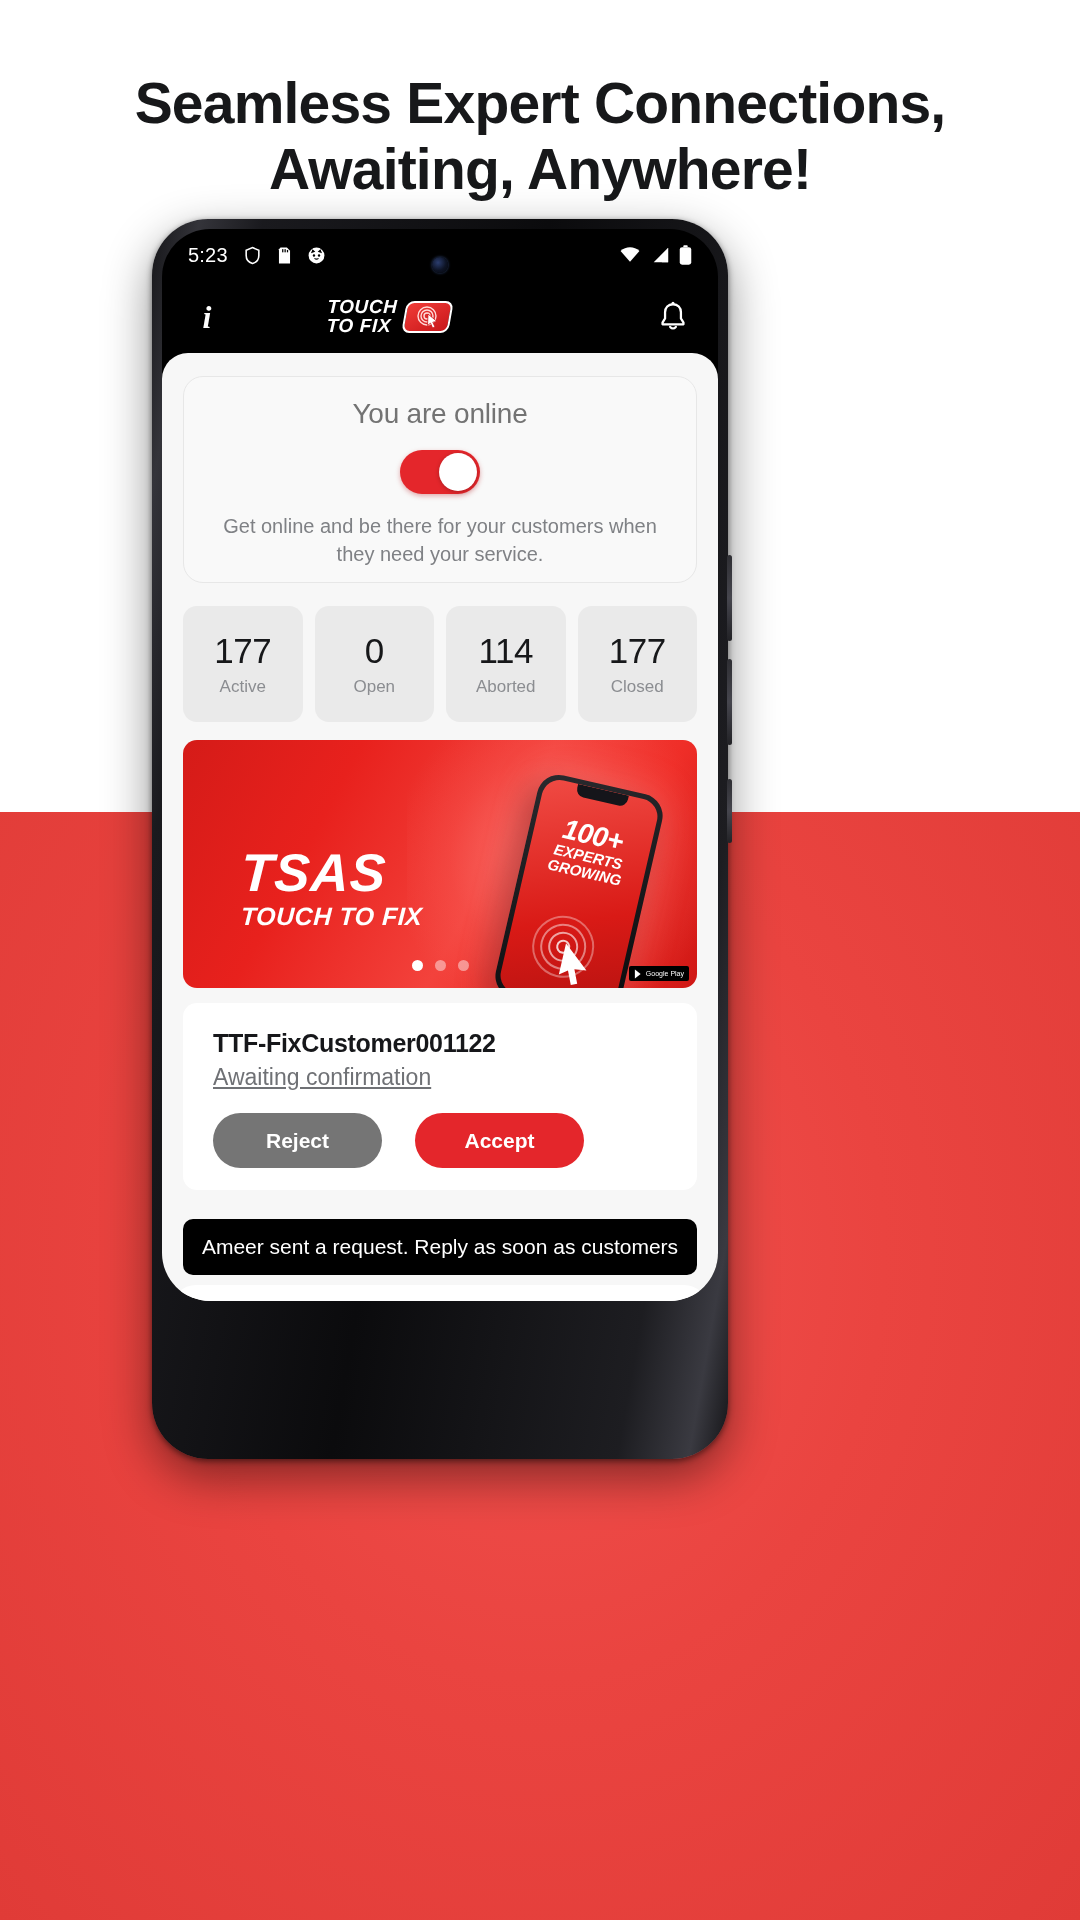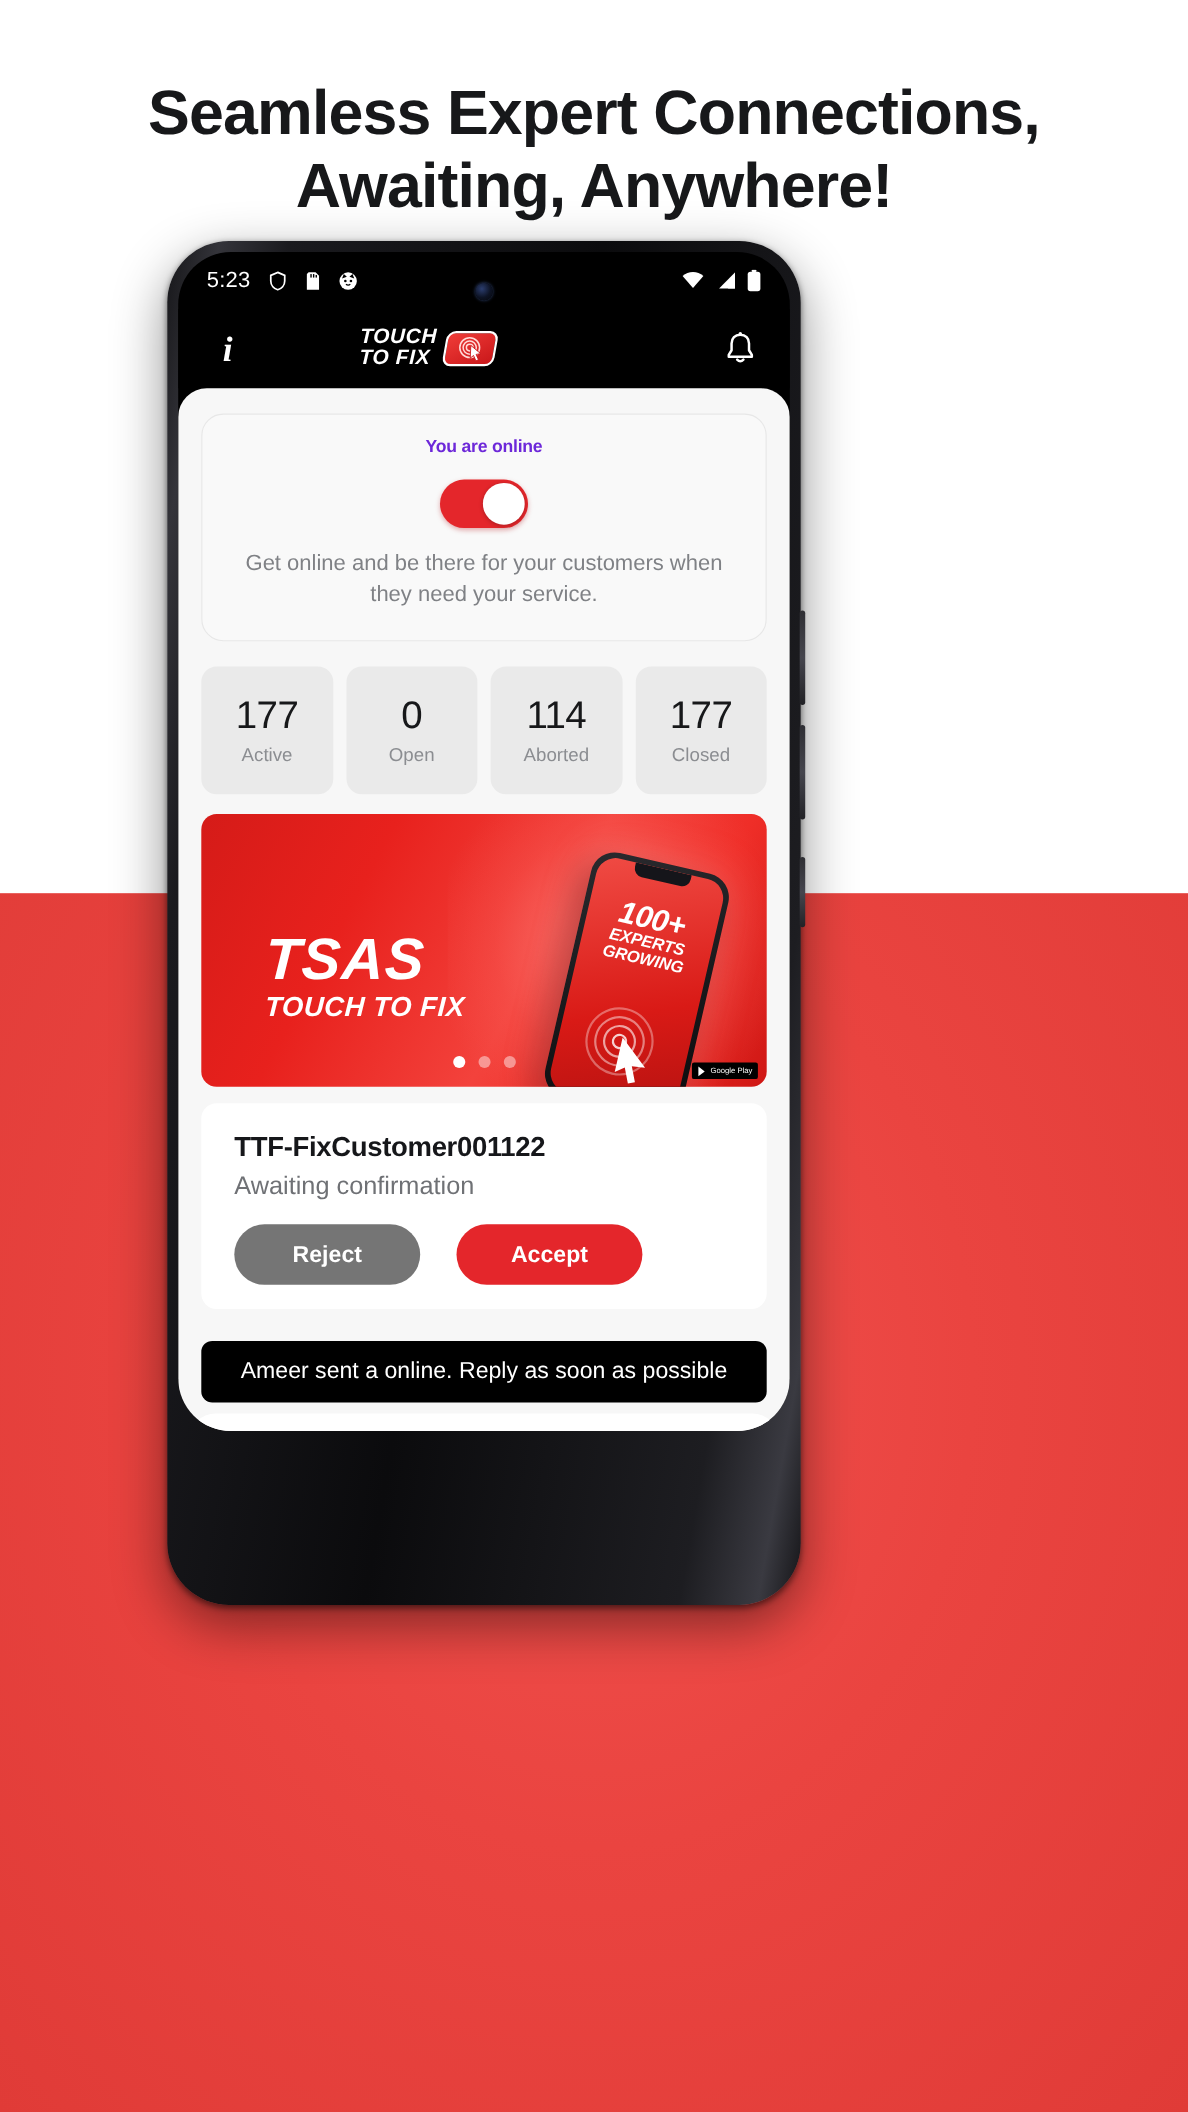--- a/index.html
+++ b/index.html
@@ -115,21 +115,21 @@
 
   
   #online-card {
     position:absolute; left:21px; top:23px; width:514px; height:207px;
     background:#f9f9f9;
     border:1px solid #e7e7e7;
     border-radius:20px;
     display:flex; flex-direction:column; align-items:center;
     padding-top:21px;
   }
-  #online-title { color:#6d28d9; font-size:16px; font-weight:bold; letter-spacing:-.2px; }
+  #online-title { color:#737373; font-size:28px; font-weight:normal; letter-spacing:-.2px; }
   #online-toggle {
     margin-top:20px;
     width:80px; height:44px; border-radius:24px;
     background:#e4262b;
     position:relative;
     box-shadow:0 2px 5px rgba(180,20,25,.35);
   }
   #online-knob {
     position:absolute; right:3px; top:3px;
     width:38px; height:38px; border-radius:50%;
@@ -212,21 +212,21 @@
     color:#fff; font-size:7px; line-height:1;
   }
 
   
   #request-card {
     position:absolute; left:21px; top:650px; width:514px; height:187px;
     background:#fff; border-radius:14px;
     padding:26px 30px 0 30px;
   }
   #request-id { font-size:25px; font-weight:bold; color:#16171a; letter-spacing:-.3px; }
-  #request-status { margin-top:6px; font-size:23px; color:#6f7175; }
+  #request-status { margin-top:6px; font-size:23px; color:#6f7175;text-decoration:underline; }
   #request-actions { margin-top:22px; display:flex; gap:33px; }
   .req-btn {
     width:169px; height:55px; border:none; border-radius:28px;
     color:#fff; font-size:21px; font-weight:bold;
     font-family:"Liberation Sans", sans-serif;
     cursor:pointer;
   }
   #reject-button { background:#757575; }
   #accept-button { background:#e4262b; }
 
@@ -411,21 +411,21 @@
       <div id="request-card">
         <div id="request-id">TTF-FixCustomer001122</div>
         <div id="request-status">Awaiting confirmation</div>
         <div id="request-actions">
           <button class="req-btn" id="reject-button">Reject</button>
           <button class="req-btn" id="accept-button">Accept</button>
         </div>
       </div>
 
       <div id="toast">
-        <span>Ameer sent a online. Reply as soon as possible</span>
+        <span>Ameer sent a request. Reply as soon as customers</span>
       </div>
 
       <div id="bottom-nav">
         <div class="nav-item">
           <div class="nav-indicator hidden"></div>
           <div class="nav-icon">
             <svg width="38" height="34" viewBox="0 0 38 34">
               <g stroke="#a5a7ab" stroke-width="2.6" fill="none" stroke-linecap="round">
                 <path d="M6 28 L24 8"></path>
                 <path d="M30 28 L14 9"></path>

